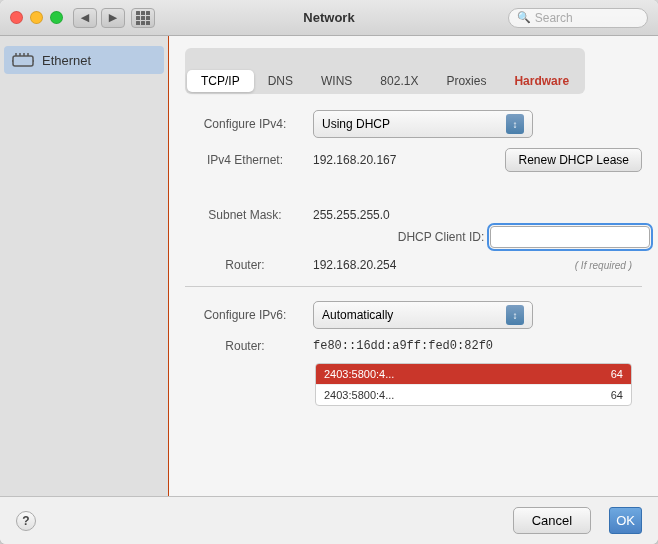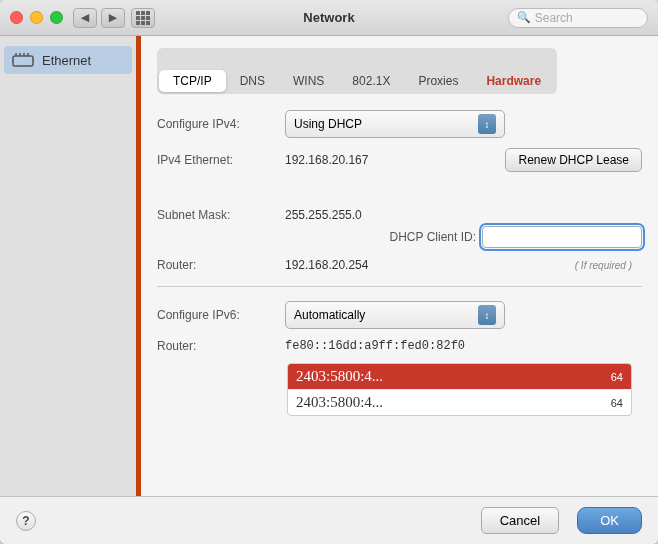--- a/index.html
+++ b/index.html
@@ -113,23 +113,23 @@
     .search-placeholder {
       color: #aaa;
       font-size: 12px;
     }
     .content-area {
       display: flex;
       flex: 1;
       overflow: hidden;
     }
     .sidebar {
-      width: 141px;
+      width: 169px;
       background: #e0e0e0;
-      border-right: 5px solid #c2410c;
+      border-right: 1px solid #c2410c;
       padding: 10px 0;
       flex-shrink: 0;
     }
     .sidebar-item {
       display: flex;
       align-items: center;
       gap: 8px;
       padding: 6px 12px;
       cursor: pointer;
     }
@@ -188,21 +188,21 @@
       display: flex;
       flex-direction: column;
       gap: 10px;
     }
     .form-row {
       display: flex;
       align-items: center;
       gap: 8px;
     }
     .form-label {
-      text-align: left;
+      text-align: center;
       color: #555;
       font-size: 12px;
       min-width: 120px;
       flex-shrink: 0;
     }
     .dropdown-select {
       display: flex;
       align-items: center;
       background: linear-gradient(to bottom, #fafafa, #e8e8e8);
       border: 1px solid #aaa;
@@ -290,23 +290,23 @@
       align-items: center;
       padding: 4px 8px;
       border-bottom: 1px solid #eee;
     }
     .table-row-item:last-child { border-bottom: none; }
     .table-row-item.selected {
       background: #c9362a;
     }
     .td-addr {
       flex: 1;
-      font-size: 15px;
-      color: #333;
-      font-family: Liberation Serif, serif;
+      font-size: 11px;
+      color: #333;
+      font-family: Liberation Sans, sans-serif;
     }
     .td-addr.white { color: white; }
     .td-prefix {
       width: 60px;
       font-size: 11px;
       color: #333;
       text-align: right;
     }
     .td-prefix.white { color: white; }
     .bottom-bar {
@@ -340,22 +340,22 @@
       background: linear-gradient(to bottom, #fafafa, #e0e0e0);
       border: 1px solid #aaa;
       border-radius: 5px;
       padding: 5px 18px;
       font-size: 13px;
       cursor: pointer;
     }
     .ok-btn {
       background: linear-gradient(to bottom, #6ea8e0, #4a82c4);
       border: 1px solid #3570b0;
-      border-radius: 9px;
-      padding: 5px 22px;
+      border-radius: 3px;
+      padding: 5px 6px;
       font-size: 13px;
       cursor: pointer;
       color: white;
       font-weight: 500;
     }
   </style>
 </head>
 <body>
 
 <div class="window">

